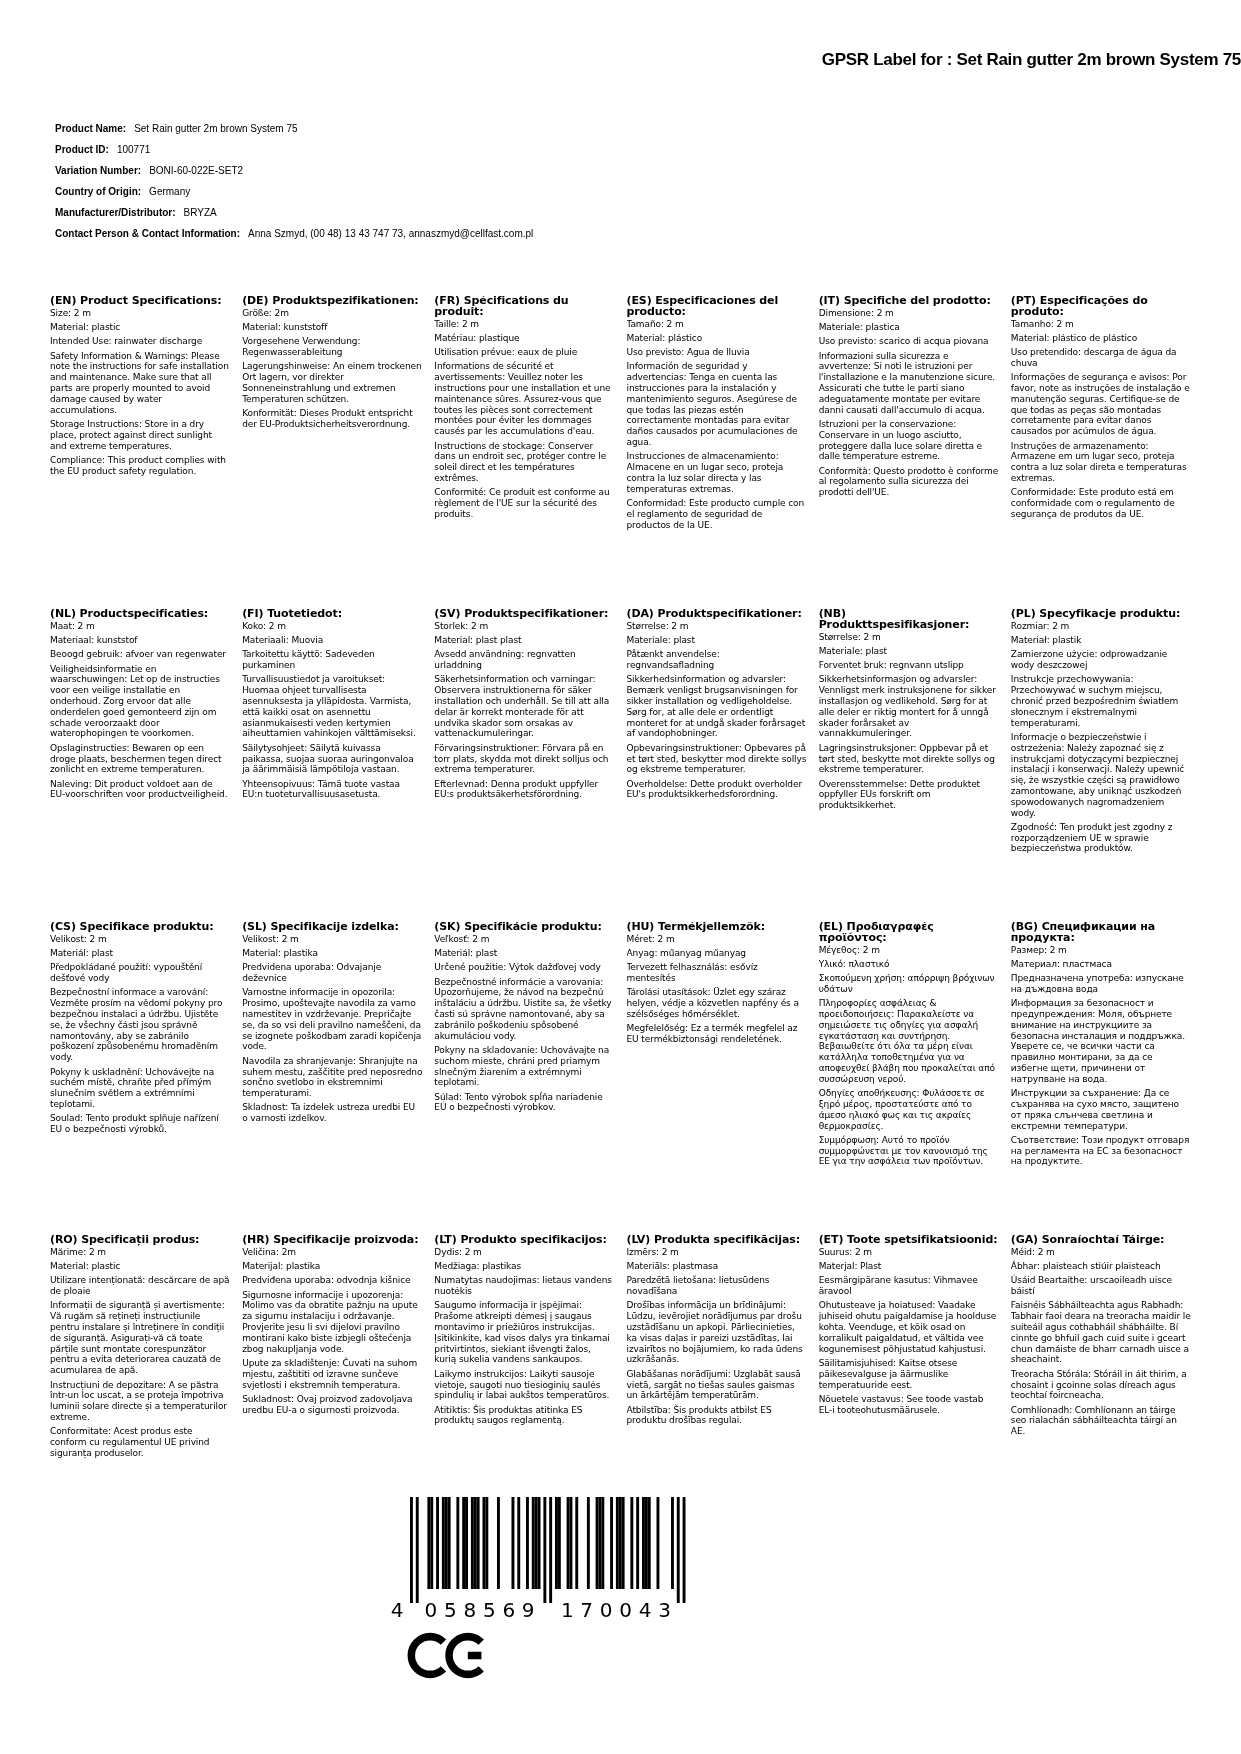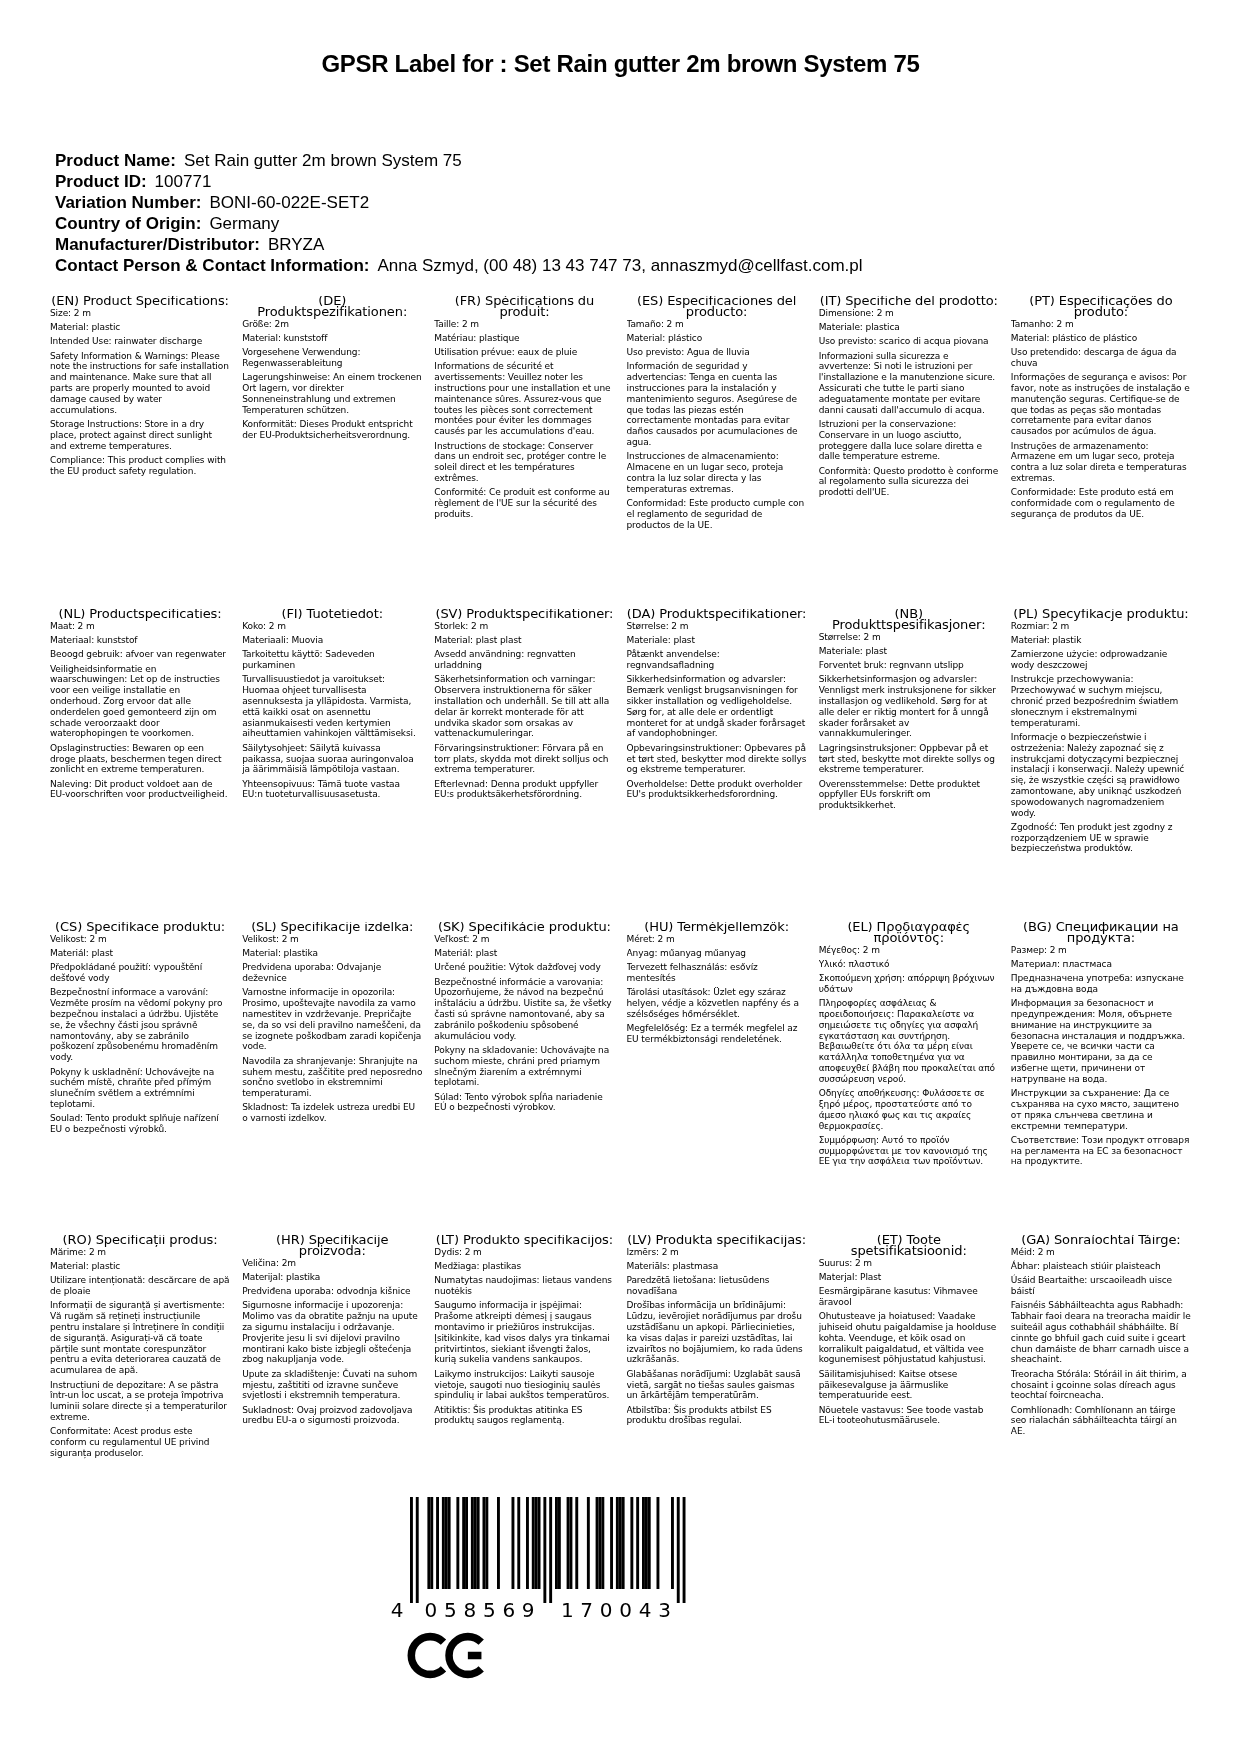--- a/index.html
+++ b/index.html
@@ -1,34 +1,34 @@
 <!DOCTYPE html>
 <html><head>
 <meta charset="utf-8">
 <style>
   html,body{margin:0;padding:0;}
   body{
     width:1241px;height:1754px;position:relative;background:#fff;color:#000;
     font-family:"DejaVu Sans", sans-serif;overflow:hidden;
   }
   .title{
-    position:absolute;top:50px;left:0;width:100%;text-align:center;
-    font-family:"Liberation Sans", sans-serif;font-weight:bold;font-size:24px;letter-spacing:-0.3px;
+    position:absolute;top:50px;left:0;width:100%;text-align:right;
+    font-family:"Liberation Sans", sans-serif;font-weight:bold;font-size:17px;letter-spacing:-0.3px;
   }
   .product-info{
-    position:absolute;top:118px;left:55px;font-family:"Liberation Sans", sans-serif;font-size:17px;margin-top:32px;
+    position:absolute;top:118px;left:55px;font-family:"Liberation Sans", sans-serif;font-size:10px;
   }
   .pi-row{line-height:21px;white-space:nowrap;}
   .pi-label{font-weight:bold;margin-right:8px;}
   .lang-grid{
     position:absolute;top:296px;left:50px;width:1141px;
     display:grid;grid-template-columns:repeat(6,1fr);column-gap:12px;grid-auto-rows:313px;
   }
   .lang-block{overflow:hidden;font-size:9px;line-height:10.8px;letter-spacing:-0.1px;}
-  .lang-heading{font-weight:normal;font-size:13px;margin:0 0 1px 0;text-align:center;}
+  .lang-heading{font-weight:bold;font-size:11px;margin:0 0 1px 0;}
   .lang-par{margin:0 0 3.5px 0;}
   .bottom-area{position:absolute;left:0;top:1495px;width:1241px;height:259px;}
   .barcode-wrap{position:absolute;left:388px;top:0;}
   .ce-wrap{position:absolute;left:406px;top:134px;}
   .age-wrap{position:absolute;left:546px;top:120px;}
   svg{display:block;}
 </style>
 </head>
 <body>
 

